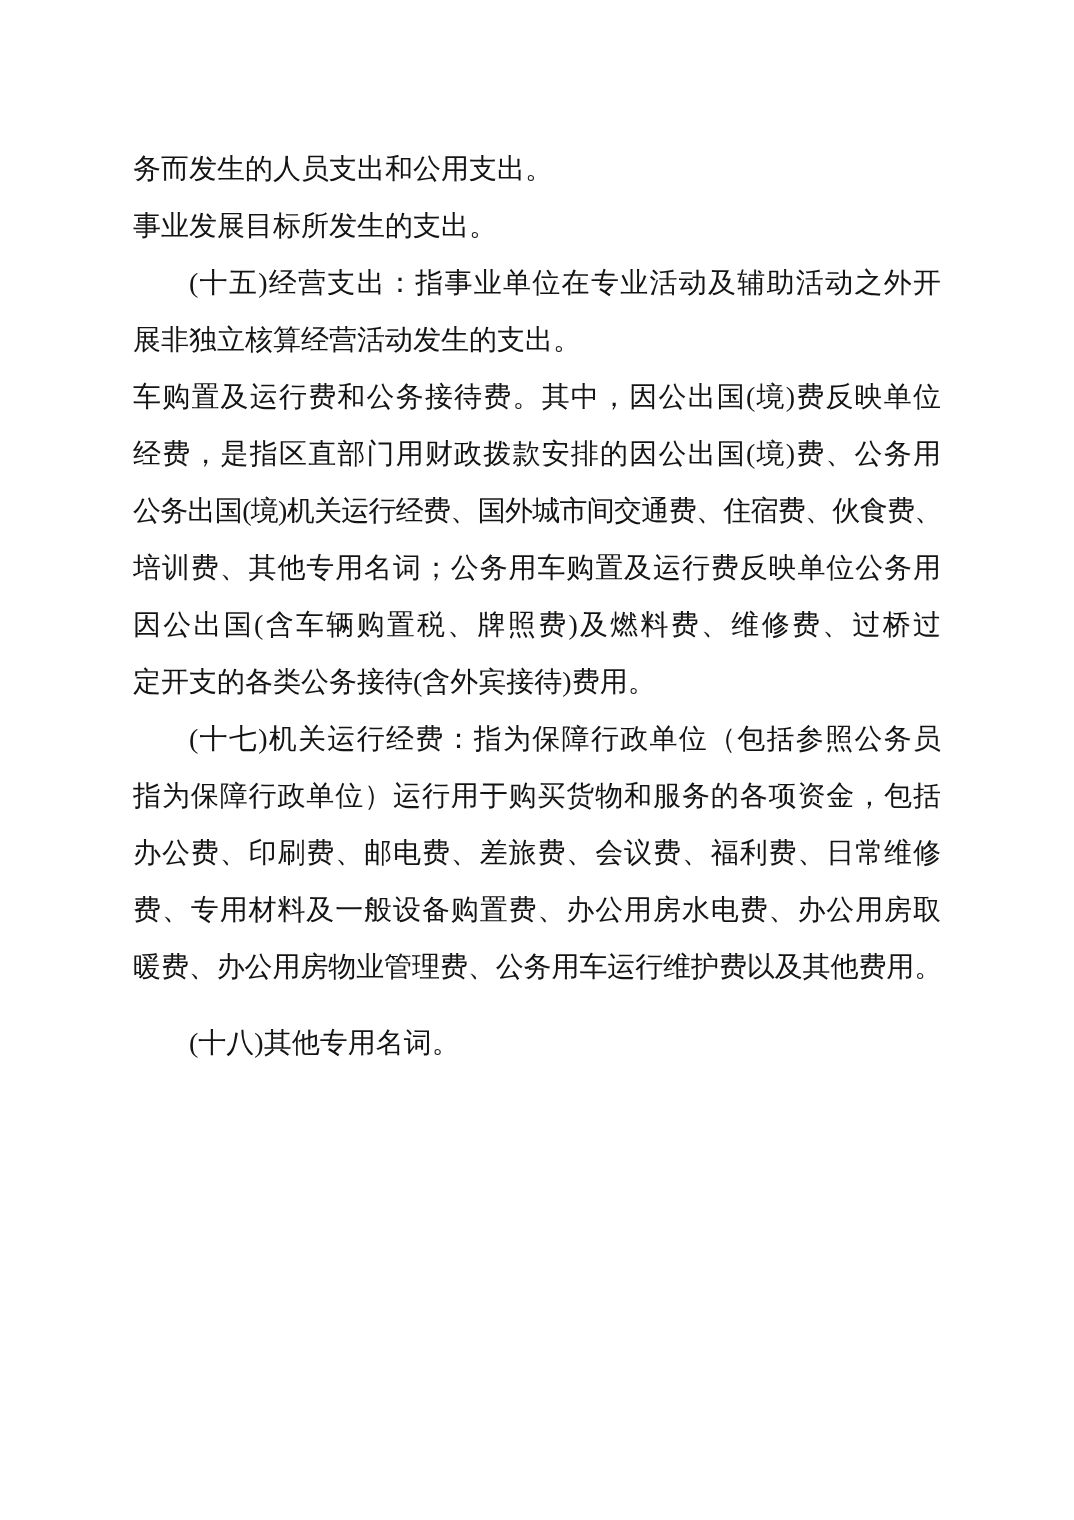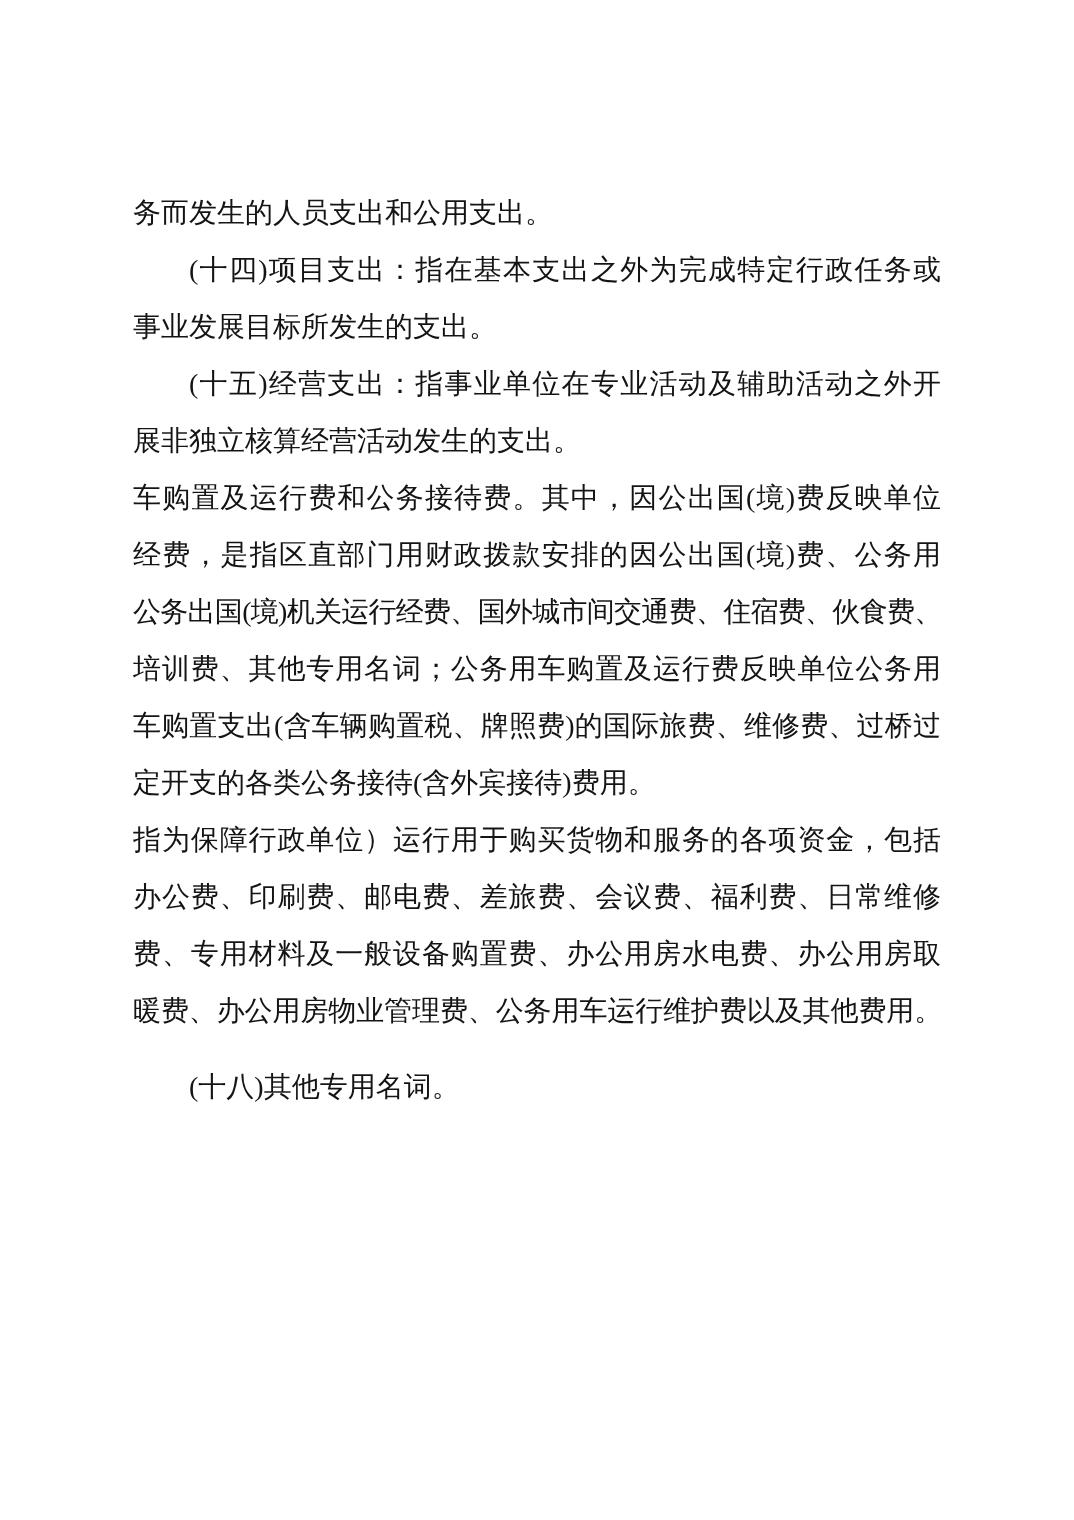--- a/index.html
+++ b/index.html
@@ -8,21 +8,20 @@
     background: #ffffff;
   }
   .page {
     position: relative;
     width: 1074px;
     height: 1130px;
     background: #ffffff;
     overflow: hidden;
     font-family: "Liberation Serif", "DejaVu Serif", serif;
     color: #141414;
-    margin-top: 44px;
   }
   .content {
     position: absolute;
     left: 133px;
     top: 140px;
     width: 808px;
   }
   .line {
     height: 57px;
     line-height: 57px;
@@ -54,30 +53,30 @@
     line-height: 28px;
     color: #222222;
   }
 </style>
 </head>
 <body>
 
 <div class="page">
   <div class="content">
     <div class="line">务而发生的人员支出和公用支出。</div>
-    <div class="line indent justify">(十四)项目支出：指在基本支出之外为完成特定行政任务或</div>
     <div class="line">事业发展目标所发生的支出。</div>
     <div class="line indent justify">(十五)经营支出：指事业单位在专业活动及辅助活动之外开</div>
     <div class="line">展非独立核算经营活动发生的支出。</div>
     <div class="line justify">车购置及运行费和公务接待费。其中，因公出国(境)费反映单位</div>
     <div class="line justify">经费，是指区直部门用财政拨款安排的因公出国(境)费、公务用</div>
     <div class="line justify tight">公务出国(境)机关运行经费、国外城市间交通费、住宿费、伙食费、</div>
     <div class="line justify">培训费、其他专用名词；公务用车购置及运行费反映单位公务用</div>
-    <div class="line justify">车购置支出(含车辆购置税、牌照费)的国际旅费、维修费、过桥过</div>
+    <div class="line justify">因公出国(含车辆购置税、牌照费)及燃料费、维修费、过桥过</div>
     <div class="line">定开支的各类公务接待(含外宾接待)费用。</div>
+    <div class="line indent justify">(十七)机关运行经费：指为保障行政单位（包括参照公务员</div>
     <div class="line justify">指为保障行政单位）运行用于购买货物和服务的各项资金，包括</div>
     <div class="line justify">办公费、印刷费、邮电费、差旅费、会议费、福利费、日常维修</div>
     <div class="line justify">费、专用材料及一般设备购置费、办公用房水电费、办公用房取</div>
     <div class="line justify tight">暖费、办公用房物业管理费、公务用车运行维护费以及其他费用。</div>
     <div class="line indent gap-before">(十八)其他专用名词。</div>
   </div>
   <div class="page-footer">34</div>
 </div>
 
 </body></html>

